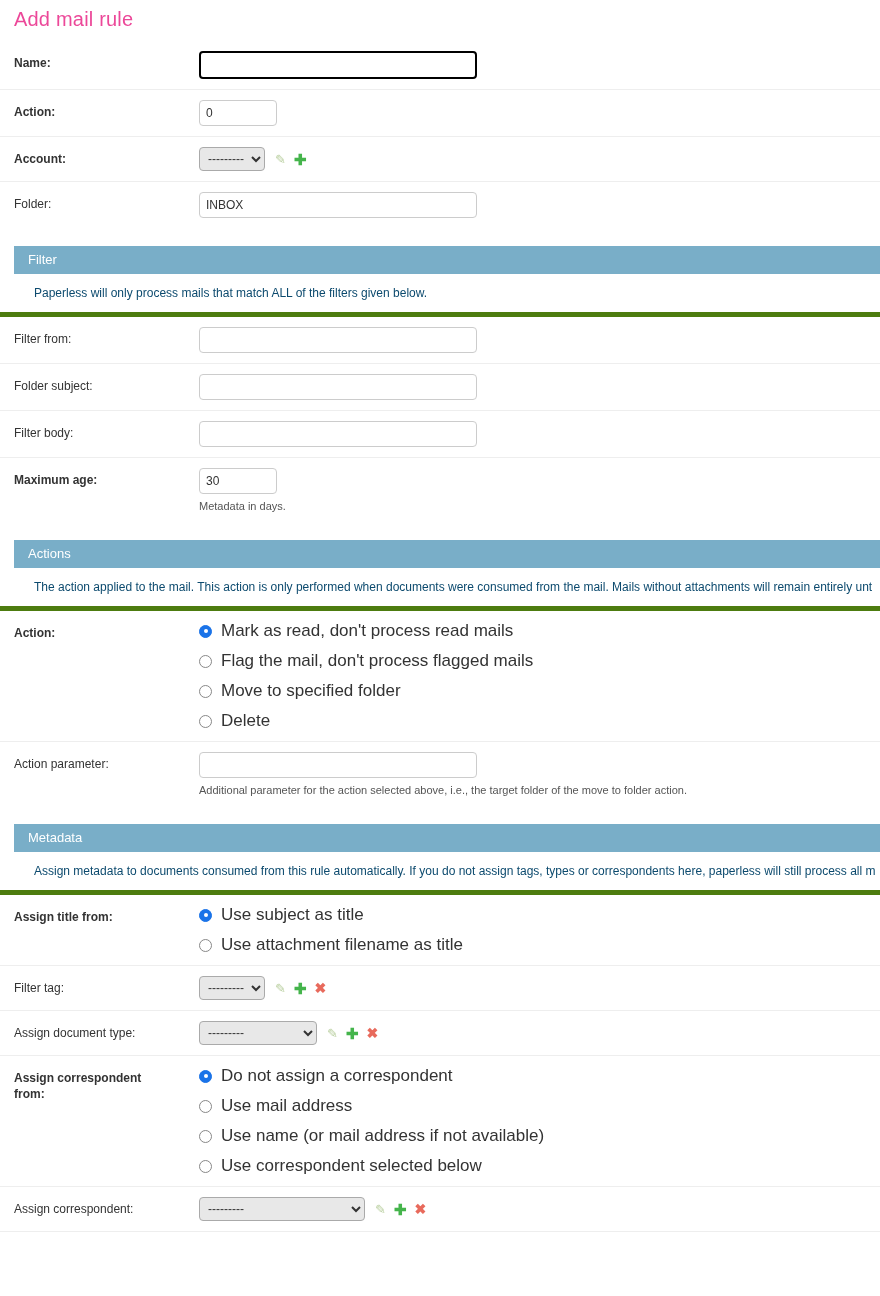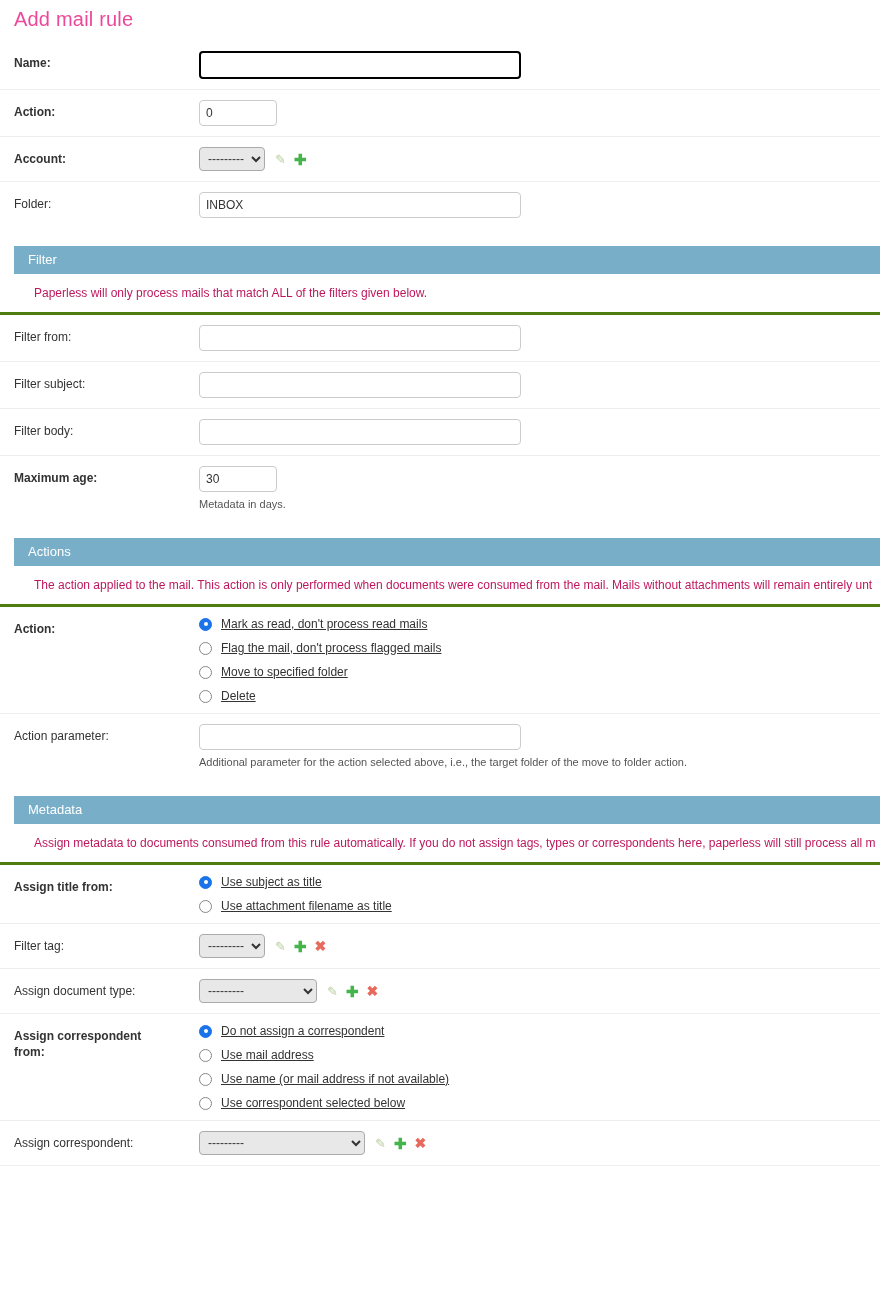--- a/index.html
+++ b/index.html
@@ -59,21 +59,21 @@
     font-family: "Liberation Sans", sans-serif;
     font-size: 12px;
     color: #333333;
     padding: 5px 6px;
     border: 1px solid #cccccc;
     border-radius: 4px;
     background: #ffffff;
     box-sizing: border-box;
     height: 26px;
   }
-  input.wide { width: 322px; }
+  input.wide { width: 278px; }
   input.narrow { width: 78px; }
   input.focused {
     border: 2px solid #000000;
     outline: none;
     height: 28px;
   }
 
   select {
     font-family: "Liberation Sans", sans-serif;
     font-size: 12px;
@@ -121,23 +121,23 @@
   .section-bar {
     background: #79aec8;
     color: #ffffff;
     font-size: 13px;
     padding: 6px 0 7px 14px;
     margin-top: 18px;
     margin-left: 14px;
   }
   .section-desc {
     font-size: 12px;
-    color: #be185d;
+    color: #0c4a6e;
     padding: 12px 2px 12px 34px;
-    border-bottom: 3px solid #4d7c0f;
+    border-bottom: 5px solid #4d7c0f;
     white-space: nowrap;
     overflow: hidden;
   }
 
   
   .radio-list {
     display: flex;
     flex-direction: column;
     gap: 10px;
   }
@@ -164,23 +164,22 @@
     content: "";
     position: absolute;
     left: 3.5px;
     top: 3.5px;
     width: 4px;
     height: 4px;
     border-radius: 50%;
     background: #ffffff;
   }
   .radio-label {
-    font-size: 12px;
-    color: #333333;
-    text-decoration: underline;
+    font-size: 17px;
+    color: #333333;
   }
 </style>
 </head>
 <body>
 
 <div class="page">
 
   <h1 class="page-title">Add mail rule</h1>
 
   <div class="frow">
@@ -221,21 +220,21 @@
   <div class="section-desc">Paperless will only process mails that match ALL of the filters given below.</div>
 
   <div class="frow">
     <div class="flabel">Filter from:</div>
     <div class="ffield">
       <input type="text" class="wide" value="" style="">
     </div>
   </div>
 
   <div class="frow">
-    <div class="flabel">Filter subject:</div>
+    <div class="flabel">Folder subject:</div>
     <div class="ffield">
       <input type="text" class="wide" value="" style="">
     </div>
   </div>
 
   <div class="frow">
     <div class="flabel">Filter body:</div>
     <div class="ffield">
       <input type="text" class="wide" value="" style="">
     </div>

